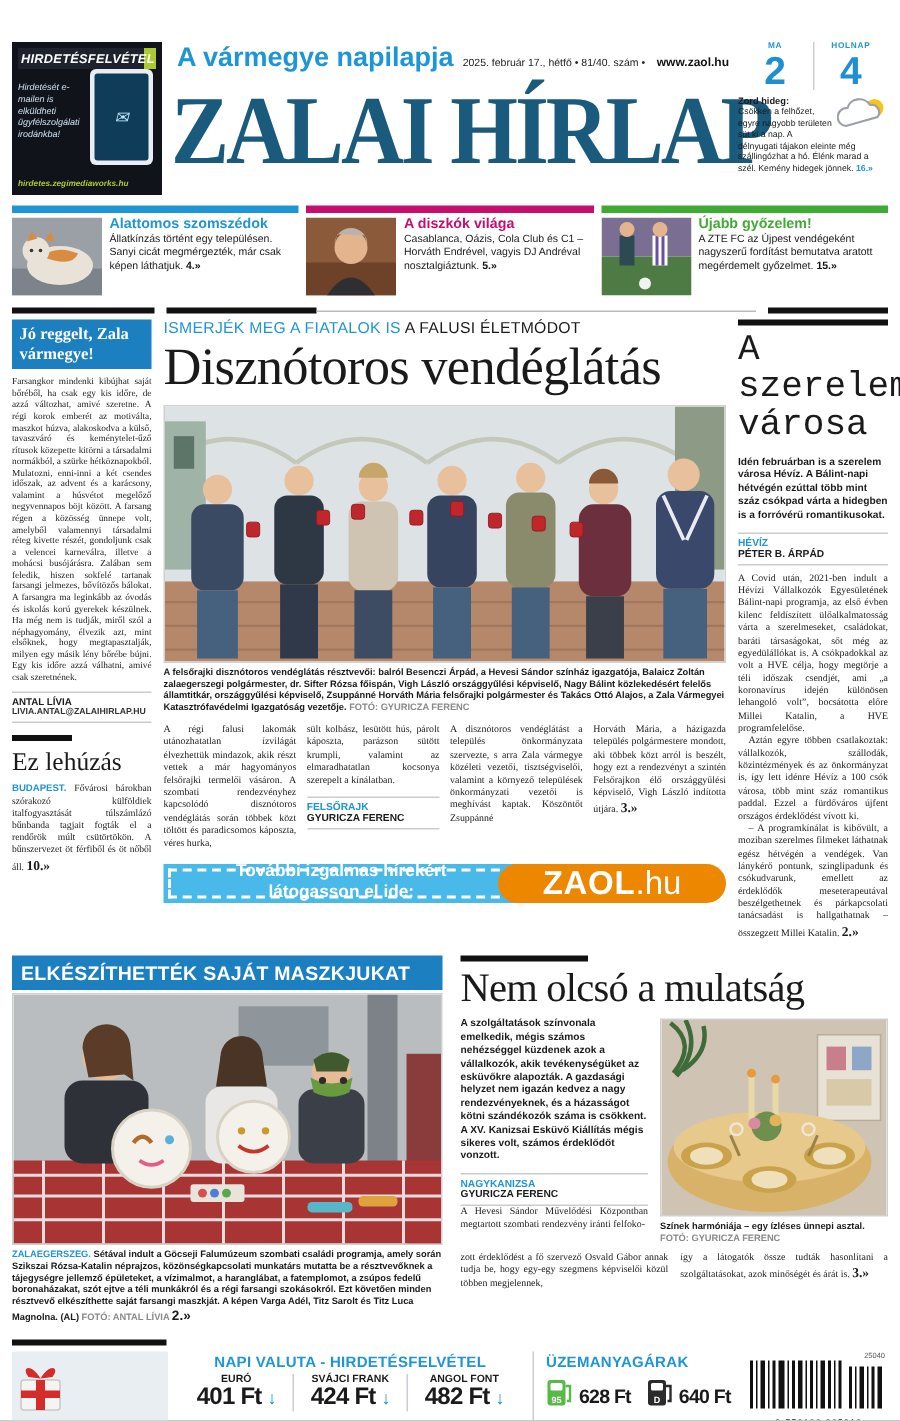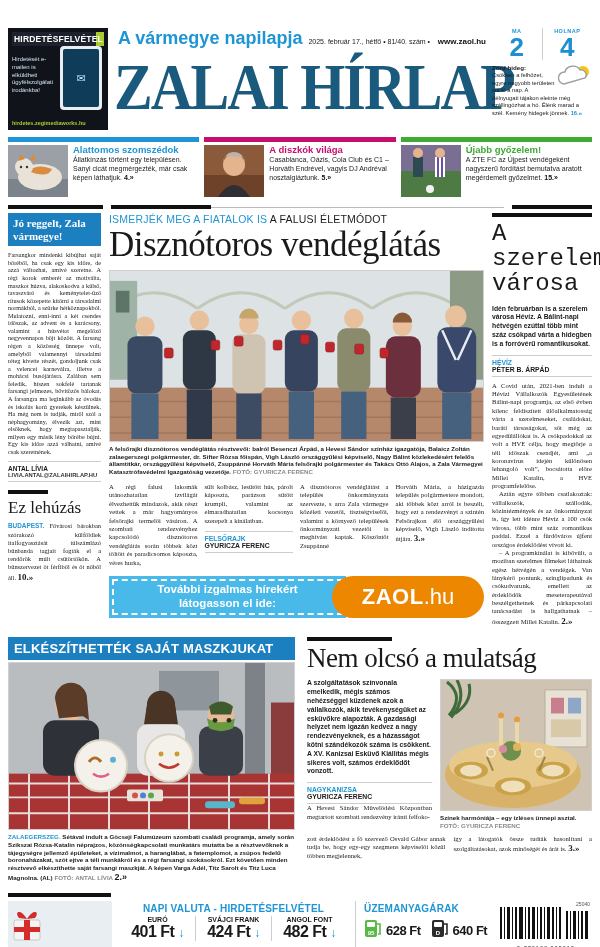--- a/index.html
+++ b/index.html
@@ -1,21 +1,21 @@
 <!DOCTYPE html>
 <html lang="hu"><head>
 <meta charset="utf-8">
 <style>
   * { margin:0; padding:0; box-sizing:border-box; }
   body { background:#777; font-family:"Liberation Sans", sans-serif; }
   .page { width:600px; height:947px; background:#fff; margin:0 auto; position:relative; overflow:hidden; color:#1a1a1a; }
 
   
   .header { display:flex; padding:28px 8px 0 8px; gap:6px; }
-  .ad-box { width:100px; height:102px; background:#10131a; color:#fff; position:relative; flex:none; padding:4px; overflow:hidden; }
+  .ad-box { width:100px; height:102px; background:#10131a; color:#fff; position:relative; flex:none; padding:4px; overflow:hidden;font-style:italic; }
   .ad-title { display:block; font-size:8.5px; font-weight:bold; letter-spacing:.2px; background:#1d222c; border-right:8px solid #aacb2f; padding:2px 2px; white-space:nowrap; }
   .ad-body { font-size:6px; line-height:1.3; width:48px; margin-top:10px; color:#cfe3f2; }
   .ad-url { position:absolute; left:4px; bottom:4px; font-size:5.5px; color:#aacb2f; font-weight:bold; text-decoration:none; }
   .ad-tablet { position:absolute; right:6px; top:18px; width:42px; height:64px; background:#e8eef2; border-radius:4px; padding:3px; }
   .ad-screen { width:100%; height:100%; background:#0f3c58; border-radius:2px; color:#bfe6ff; font-size:11px; display:flex; align-items:center; justify-content:center; }
 
   .head-center { flex:1; display:flex; flex-direction:column; min-width:0; }
   .tagline-row { display:flex; align-items:baseline; gap:6px; padding-left:4px; }
   .tagline { color:#1e95d4; font-weight:bold; font-size:18px; white-space:nowrap; }
   .dateline { font-size:7px; color:#222; white-space:nowrap; overflow:hidden; }
@@ -76,21 +76,21 @@
   .mainfig svg, .photo svg { display:block; width:100%; height:100%; }
   .caption { font-size:6.2px; line-height:1.25; font-weight:bold; margin-top:3px; }
   .credit { color:#8a8a8a; font-weight:bold; }
   .cols4 { display:flex; gap:7px; margin-top:7px; }
   .cols4 > div { flex:1; min-width:0; }
   .cols4 p { font-family:"Liberation Serif", serif; font-size:6.6px; line-height:1.28; text-align:justify; }
   .byline { border-top:1px solid #ccc; border-bottom:1px solid #ccc; padding:3px 0; margin-top:6px; }
   .byline .loc { display:block; font-size:6.8px; }
   .byline .auth { display:block; font-size:6.8px; font-weight:bold; }
 
-  .zaol { display:flex; margin-top:9px; height:42px; position:relative; }
+  .zaol { display:flex; margin-top:9px; height:26px; position:relative; }
   .zaol-left { flex:1; background:#49b9e9; position:relative; display:flex; align-items:center; justify-content:center; }
   .zaol-left .dash { position:absolute; inset:3px; border:2px dashed #fff; }
   .zaol-left span { color:#fff; font-weight:bold; font-size:11.5px; text-align:center; line-height:1.2; width:70%; position:relative; }
   .zaol-pill { width:152px; background:#ee8700; border-radius:21px; margin-left:-14px; display:flex; align-items:center; justify-content:center; color:#fff; font-size:22px; z-index:2; }
   .zaol-pill b { letter-spacing:.5px; }
 
   .topbar { height:4px; background:#111; margin-bottom:4px; }
   .col-right h2 { font-family:Liberation Mono, monospace; font-weight:500; font-size:24px; line-height:1.05; }
   .col-right .lead { font-size:6.8px; font-weight:bold; line-height:1.3; margin-top:8px; }
   .col-right .byline { margin-top:6px; margin-bottom:5px; }

